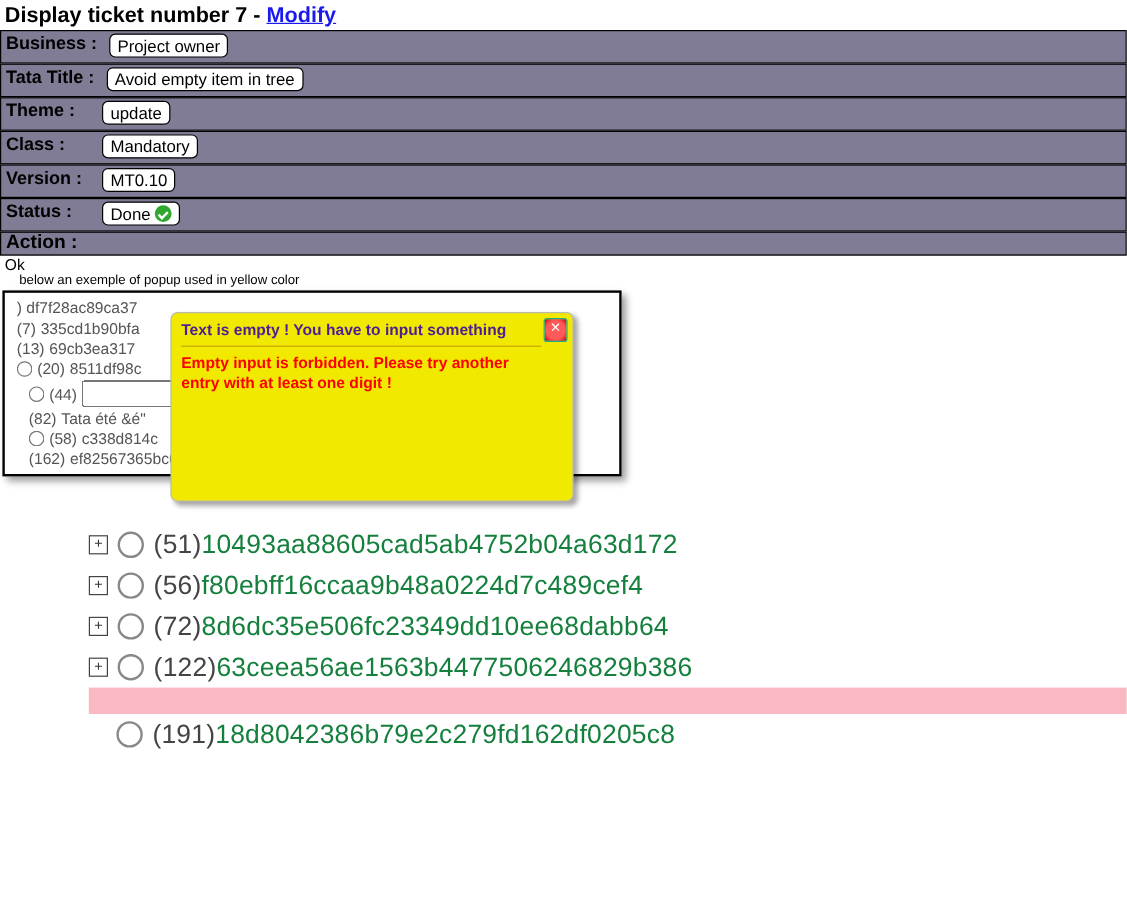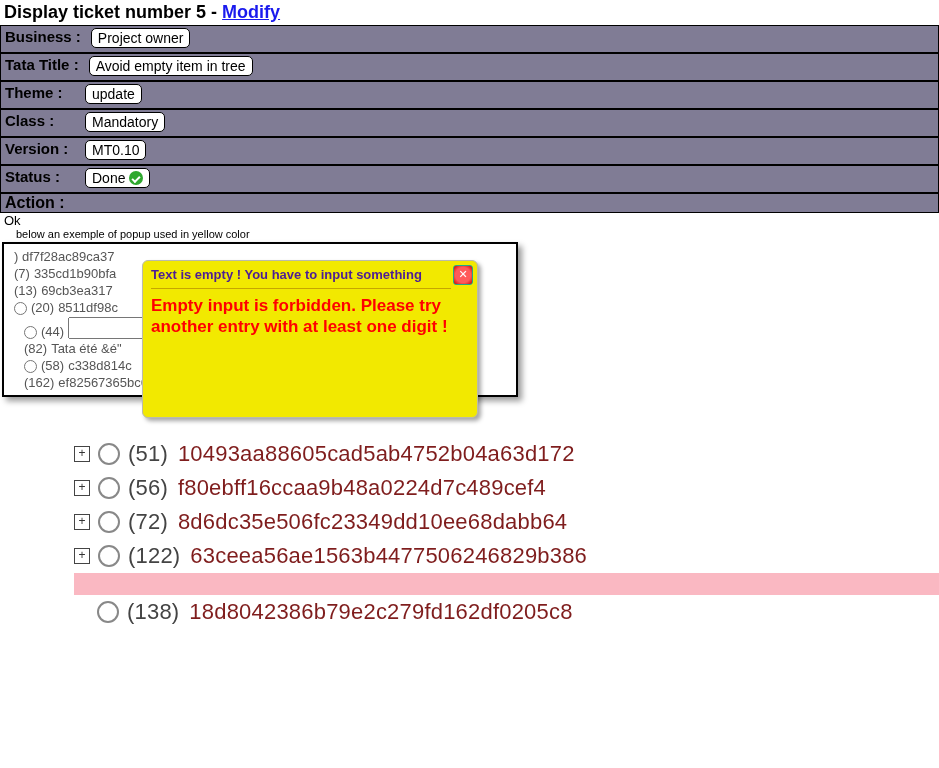--- a/index.html
+++ b/index.html
@@ -5,45 +5,45 @@
 html,body{margin:0;padding:0;font-family:Arial,Helvetica,sans-serif;font-size:14px;color:#000;background:#fff;width:939px}
 .hdr{font-size:18px;font-weight:bold;padding:2px 4px}
 .hdr a{color:#1a1aee;text-decoration:underline}
 .field-row{background:#807c95;border:1px solid #000;padding:2px 4px;margin:0;display:flex;align-items:flex-start;height:22px}
 .field-label{font-weight:bold;font-size:15px;color:#000;margin-right:10px;min-width:70px}
 .field-pill{background:#fff;border:1px solid #000;border-radius:5px;padding:1px 6px;font-size:14px;display:inline-flex;align-items:center}
 .action-row{background:#807c95;border:1px solid #000;padding:0 4px;font-weight:bold;font-size:16px}
 .ok-note{font-size:13px;padding:0 4px}
 .sub-note{font-size:11px;padding:0 16px}
 .shot{position:relative;width:516px;border:2px solid #000;box-shadow:4px 4px 6px rgba(0,0,0,.4);margin:2px 0 0 2px;background:#fff;padding:4px 0 4px 4px;box-sizing:border-box}
-.tree-row{font-size:13px;color:#555;padding:1px 0 1px 6px;display:flex;align-items:flex-end;gap:4px}
+.tree-row{font-size:13px;color:#555;padding:1px 0 1px 6px;display:flex;align-items:center;gap:4px}
 .tree-row input[type=radio]{margin:0}
 .tree-row input[type=text]{height:16px;width:120px}
 .indent1{padding-left:16px}
 .popup{position:absolute;left:138px;top:16px;width:336px;height:158px;background:#f2e900;border:1px solid #bba;border-radius:6px;box-shadow:3px 3px 4px rgba(0,0,0,.35);padding:6px 26px 6px 8px;box-sizing:border-box}
 .popup .title{color:#4c1d95;font-weight:bold;font-size:13px;border-bottom:1px solid #c6a600;padding-bottom:6px;margin-bottom:6px}
-.popup .body{color:#f00;font-weight:bold;font-size:17px;line-height:1.25}
+.popup .body{color:#f00;font-weight:bold;font-size:13px;line-height:1.25}
 .popup .close{position:absolute;right:4px;top:4px;width:18px;height:18px;border:1px solid #2a8;border-radius:3px;background:radial-gradient(circle at 50% 50%, #ff5a5a 0 60%, #c00 100%);color:#fff;font-size:11px;line-height:16px;text-align:center;cursor:pointer}
 .tick{display:inline-block;width:14px;height:14px;border-radius:50%;background:#2fa82f;position:relative;margin-left:4px}
 .tick:after{content:"";position:absolute;left:3px;top:5px;width:6px;height:3px;border:2px solid #fff;border-top:none;border-right:none;transform:rotate(-45deg)}
 .biglist{margin:40px 0 0 74px}
 .big-row{display:flex;align-items:center;font-size:22px;color:#222;padding:4px 0;font-family:Arial,Helvetica,sans-serif}
 .big-row.sel{background:#fab8c2}
 .expand{width:14px;height:14px;border:1px solid #444;font-size:12px;line-height:12px;text-align:center;margin-right:8px;color:#333}
 .big-radio{width:18px;height:18px;border:2px solid #888;border-radius:50%;margin-right:8px}
 .big-num{color:#444;letter-spacing:.2px}
-.big-hash{margin-left:10px;color:#7f1d1d;letter-spacing:.2px}
+.big-hash{color:#15803d;letter-spacing:.2px}
 .cursor{position:absolute;font-size:18px;color:#000}
 .cursor-wrap{position:relative}
 </style>
 </head>
 <body>
 
 <div class="hdr">
-  <span>Display ticket number 5 - </span><a href="#">Modify</a>
+  <span>Display ticket number 7 - </span><a href="#">Modify</a>
 </div>
 
 <div class="field-row">
   <span class="field-label">Business :</span>
   <span class="field-pill">Project owner</span>
 </div>
 <div class="field-row">
   <span class="field-label">Tata Title :</span>
   <span class="field-pill">Avoid empty item in tree</span>
 </div>
@@ -135,17 +135,17 @@
   <div class="big-row">
     <div class="expand">+</div>
     <div class="big-radio"></div>
     <span class="big-num">(122)</span>
     <span class="big-hash">63ceea56ae1563b4477506246829b386</span>
   </div>
   <div class="big-row sel" style="height:14px"></div>
   <div class="big-row">
     <div style="width:23px"></div>
     <div class="big-radio"></div>
-    <span class="big-num">(138)</span>
+    <span class="big-num">(191)</span>
     <span class="big-hash">18d8042386b79e2c279fd162df0205c8</span>
   </div>
   <span class="cursor" style="left:300px;top:192px;transform:rotate(-20deg)">➤</span>
 </div>
 
 </body></html>

